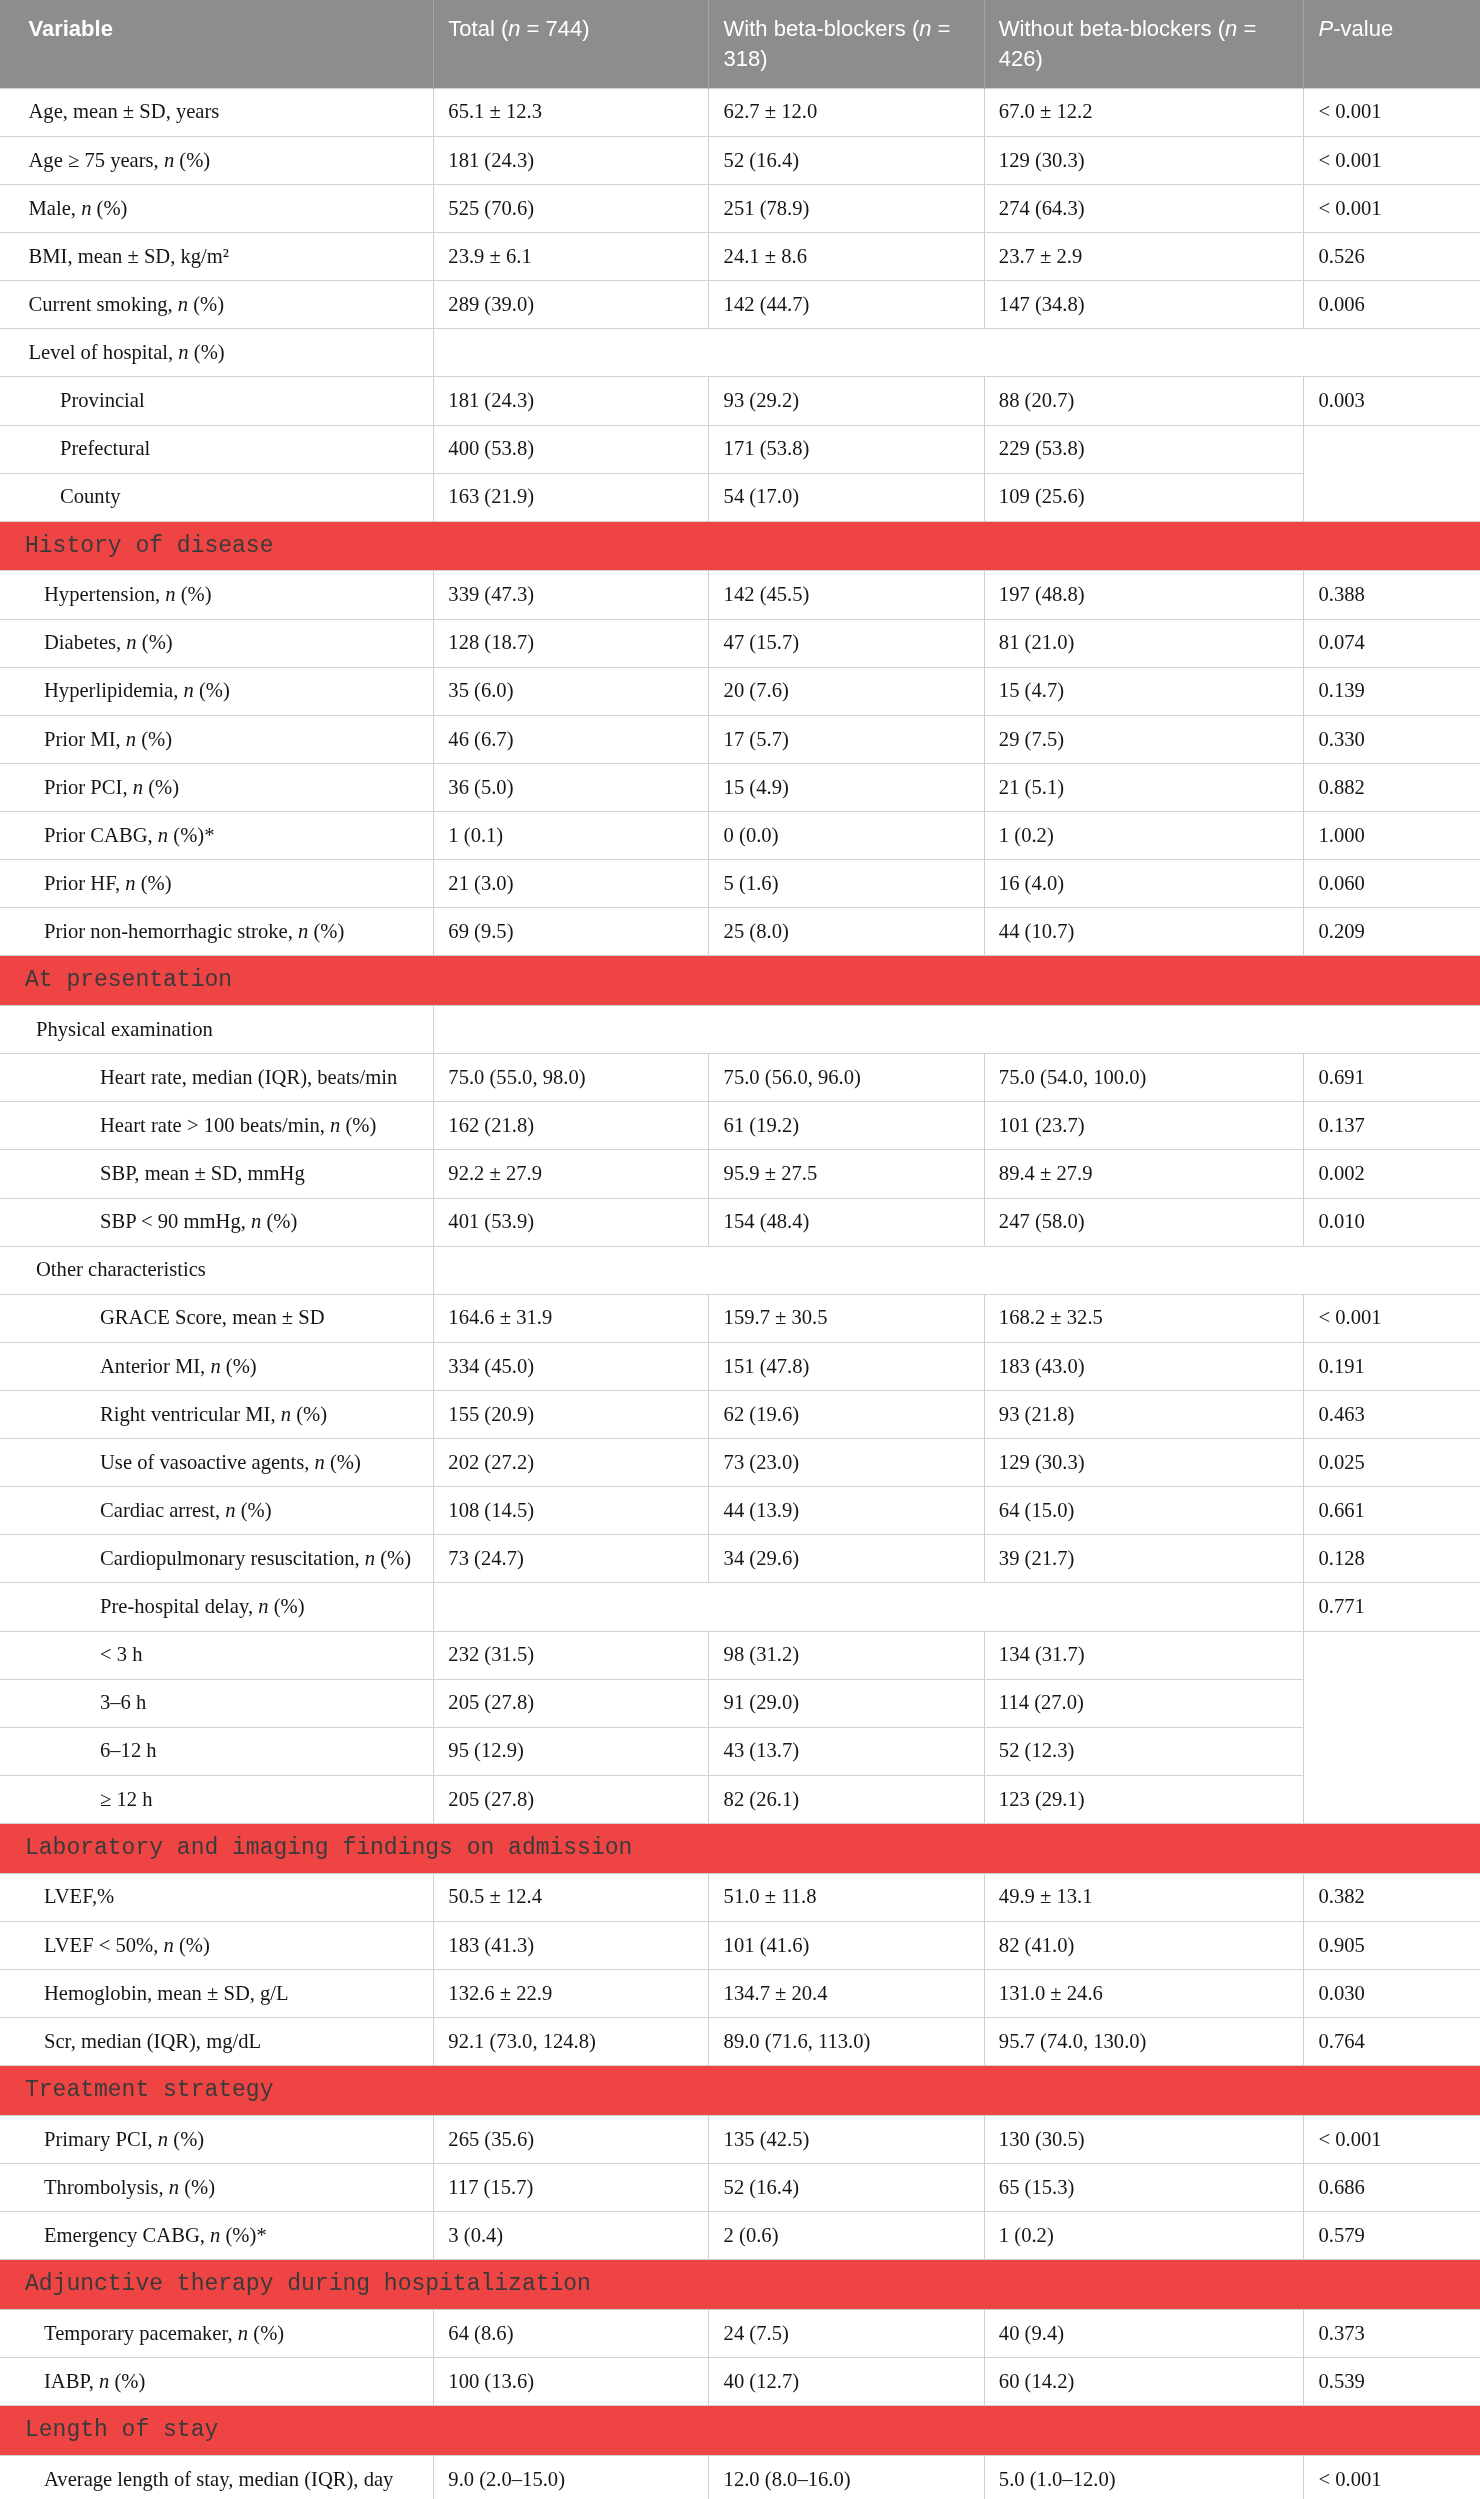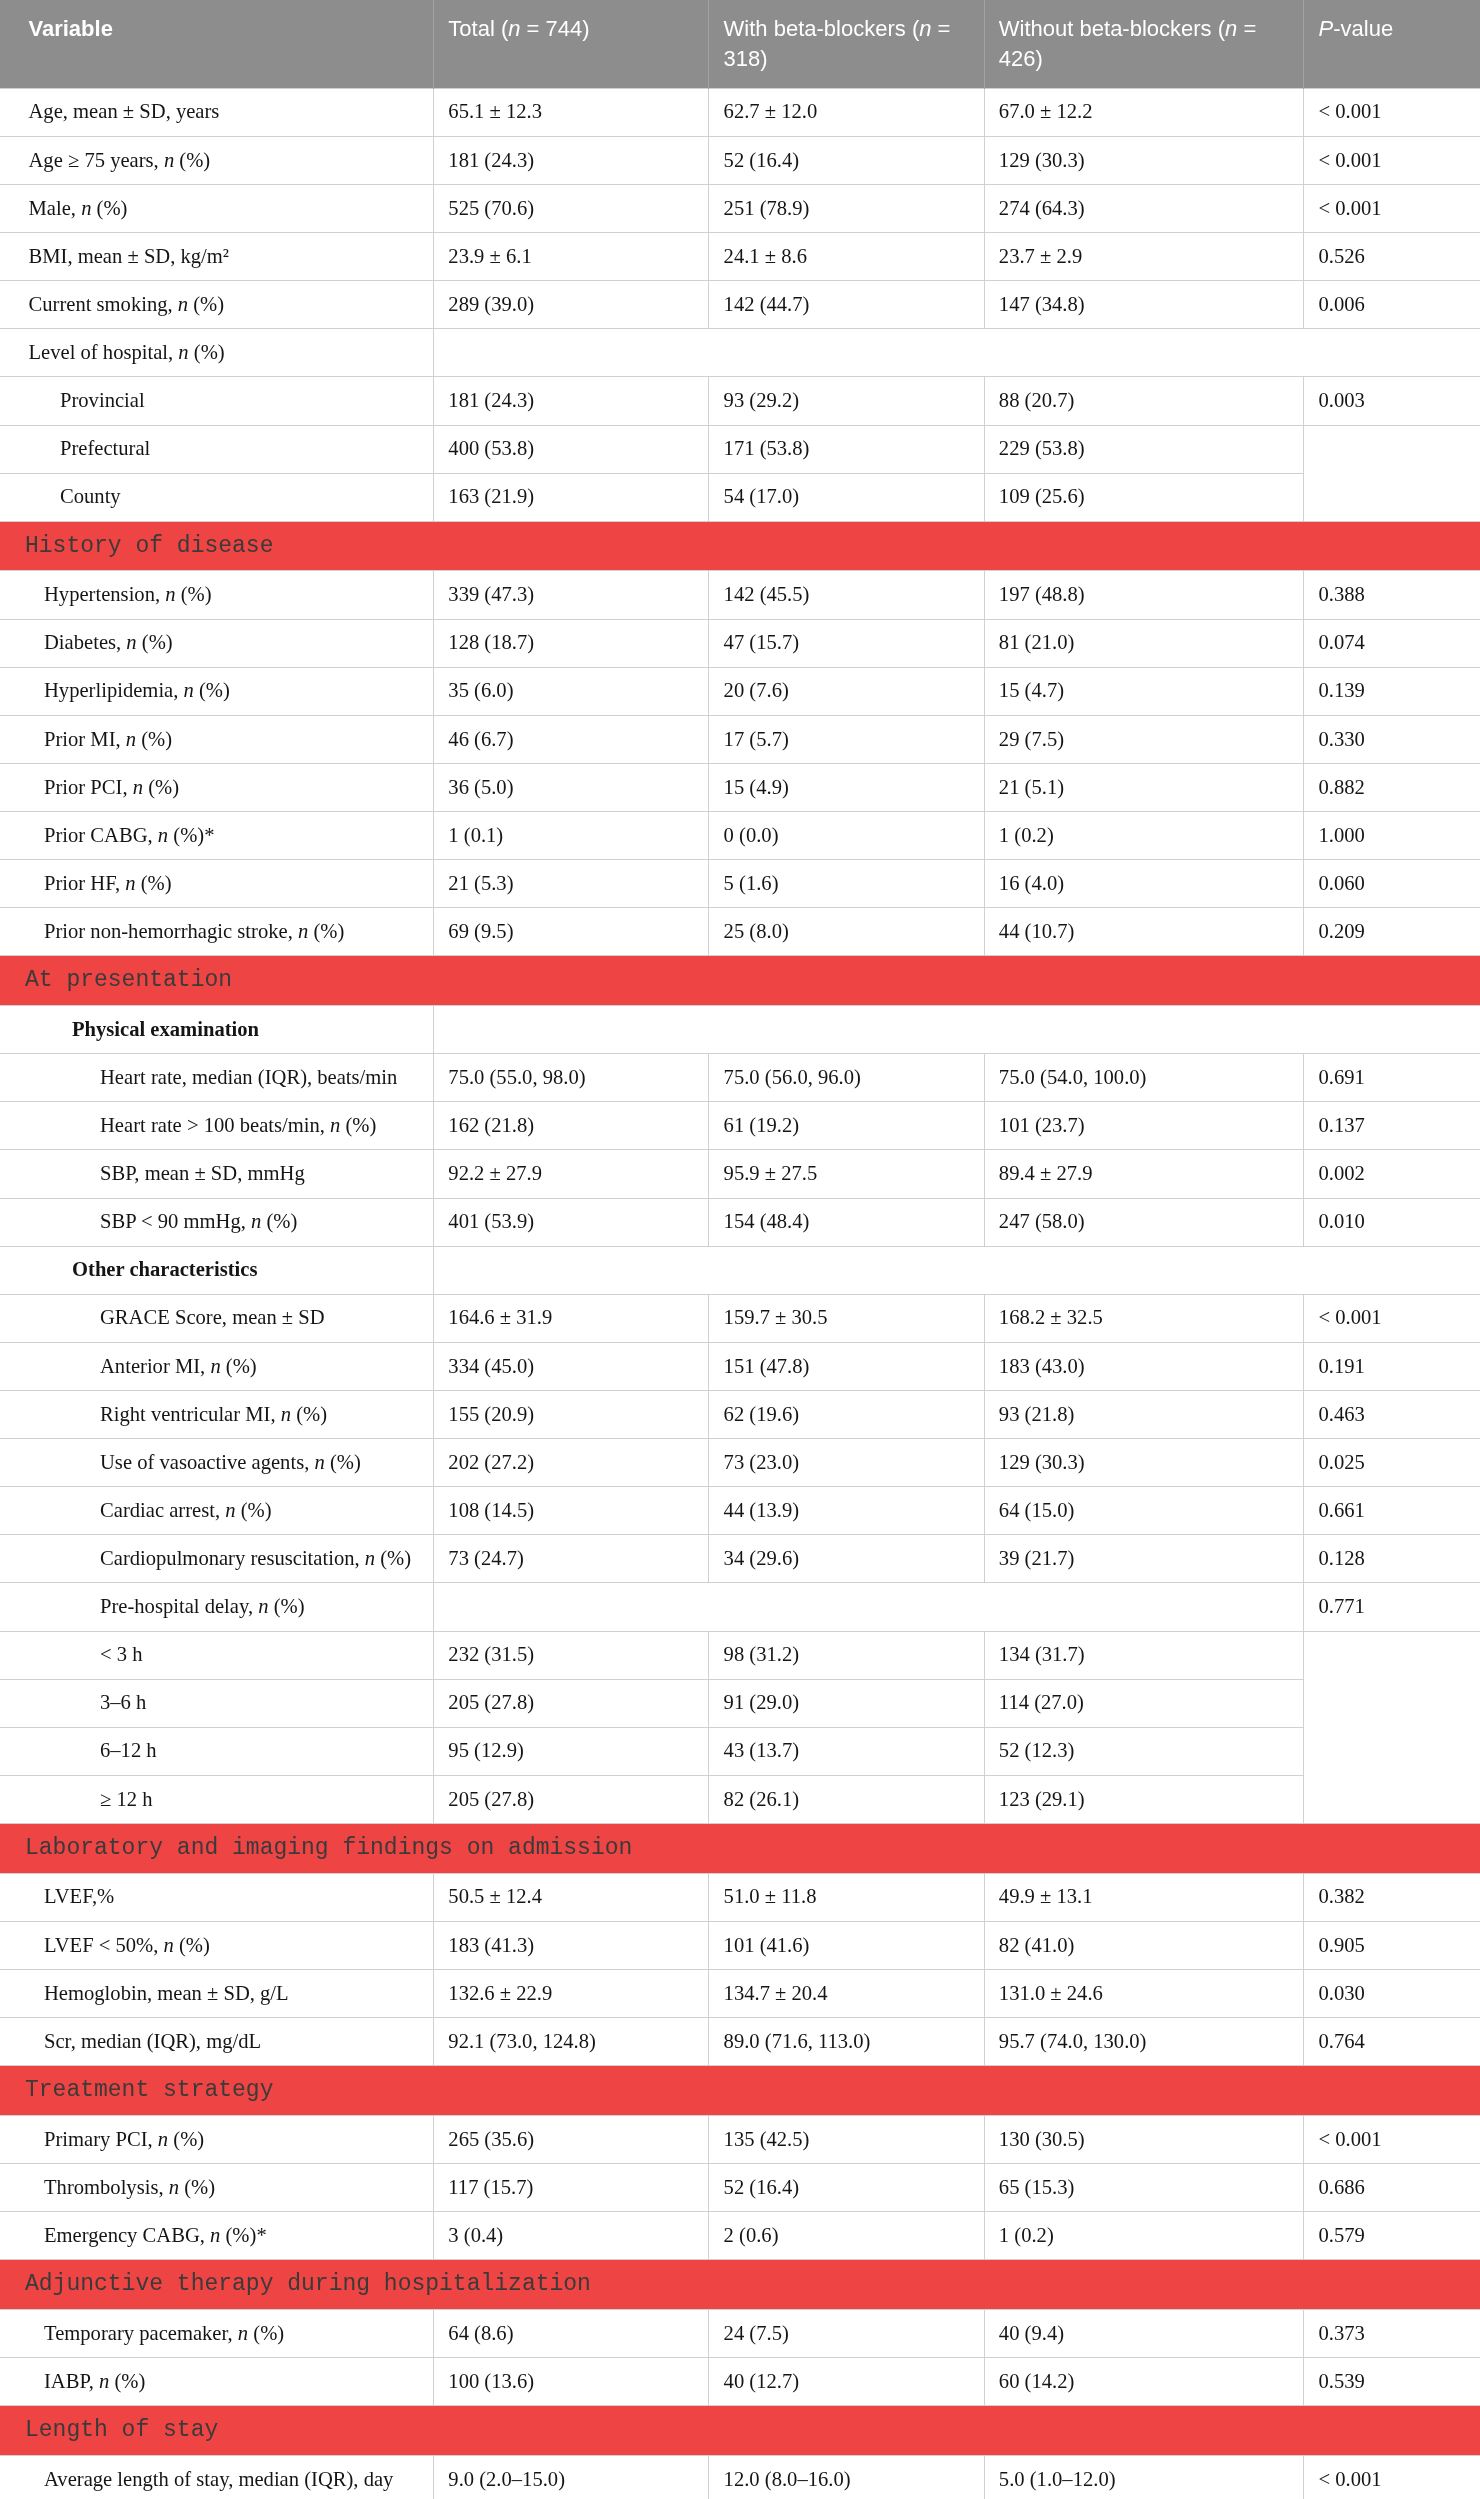--- a/index.html
+++ b/index.html
@@ -41,21 +41,21 @@
     color: #3a3a3a;
     padding: 10px 14.2px 10px 25px;
     border-left: 0;
     border-right: 0;
   }
 
   td.label.ind0 { padding-left: 28.5px; margin-top: 17px; }
   td.label.ind1 { padding-left: 44px; }
   td.label.ind2 { padding-left: 60px; }
   td.label.ind3 { padding-left: 100px; }
-  td.label.sub  { padding-left: 72px; font-weight: bold; margin-left: 16px; }
+  td.label.sub  { padding-left: 36px; font-weight: normal; margin-left: 16px; }
 
   td.merge { }
 </style>
 </head>
 <body>
 
 <div class="page">
   <table>
     <colgroup>
       <col style="width:29.3%">
@@ -173,21 +173,21 @@
         </tr>
         <tr>
           <td class="label ind1">Prior CABG, <i>n</i> (%)*</td>
           <td>1 (0.1)</td>
           <td>0 (0.0)</td>
           <td>1 (0.2)</td>
           <td>1.000</td>
         </tr>
         <tr>
           <td class="label ind1">Prior HF, <i>n</i> (%)</td>
-          <td>21 (5.3)</td>
+          <td>21 (3.0)</td>
           <td>5 (1.6)</td>
           <td>16 (4.0)</td>
           <td>0.060</td>
         </tr>
         <tr>
           <td class="label ind1">Prior non-hemorrhagic stroke, <i>n</i> (%)</td>
           <td>69 (9.5)</td>
           <td>25 (8.0)</td>
           <td>44 (10.7)</td>
           <td>0.209</td>

